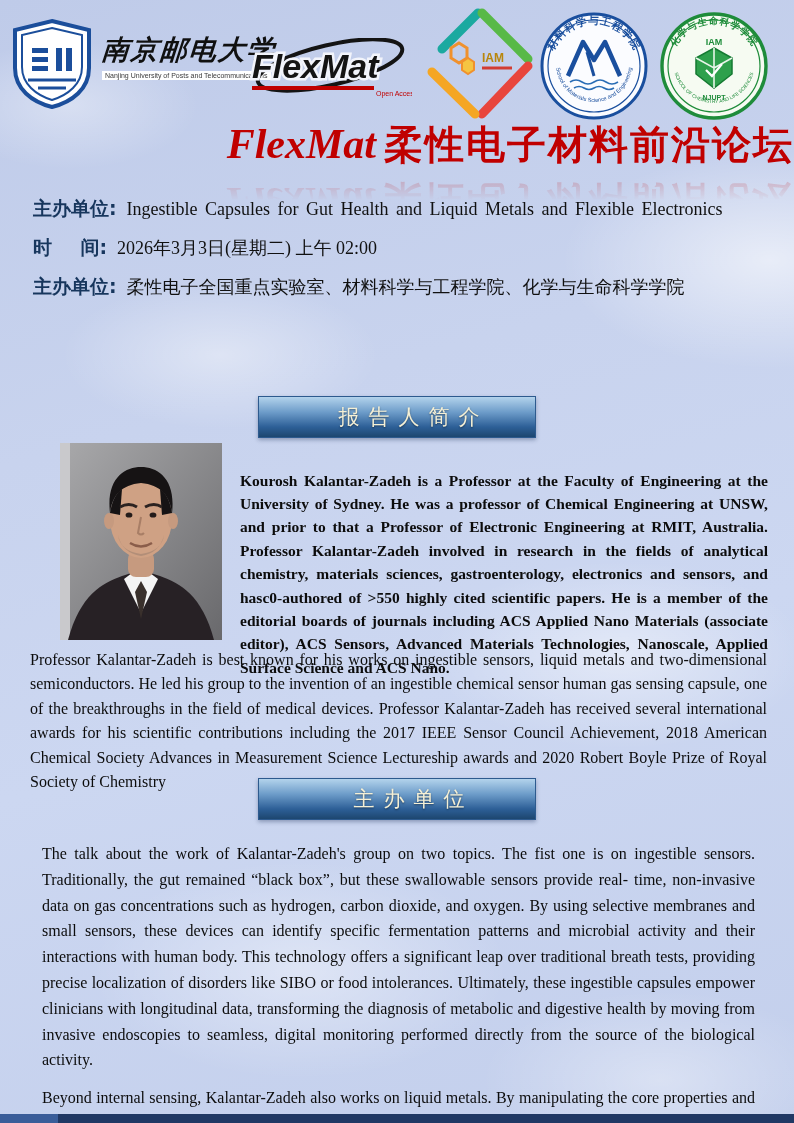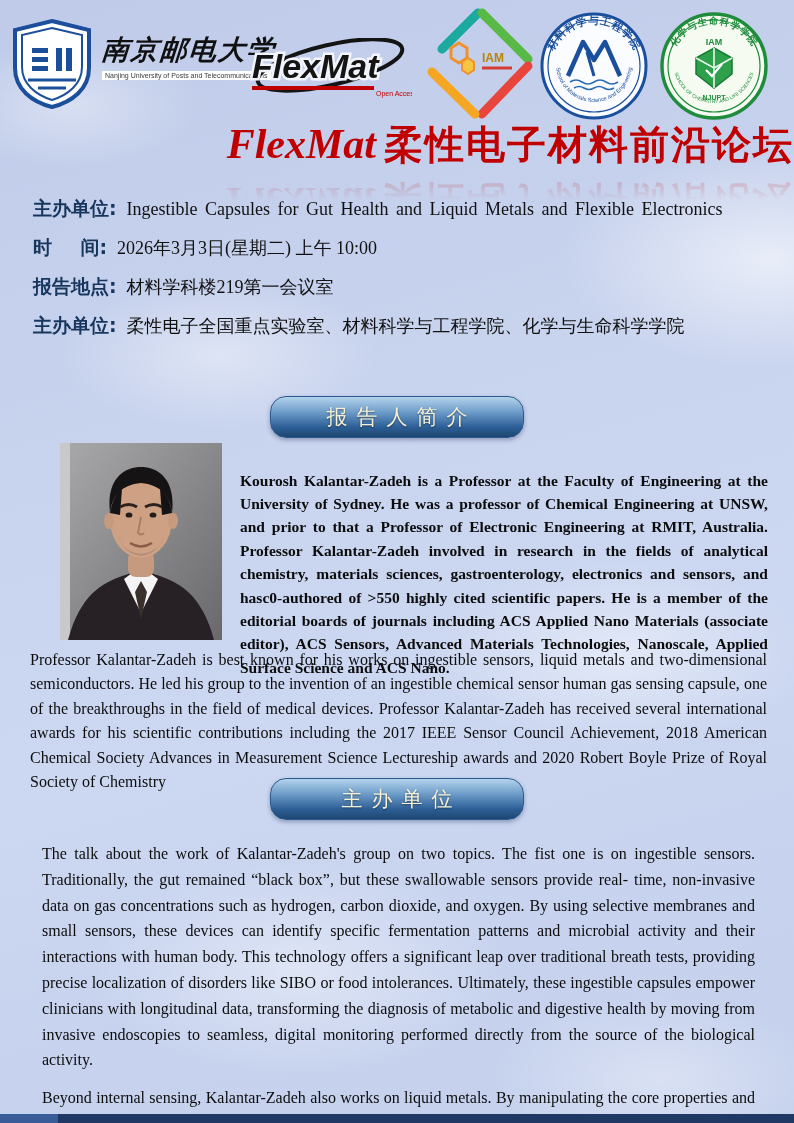--- a/index.html
+++ b/index.html
@@ -37,23 +37,23 @@
   
   .info{position:absolute;left:33px;top:196px;width:732px;}
   .info-row{height:28px;margin-bottom:11px;white-space:nowrap;}
   .info-label{display:inline-block;font-family:"DejaVu Sans","Liberation Sans",sans-serif;
         font-weight:bold;font-size:19px;color:var(--label-navy);white-space:pre;vertical-align:baseline;}
   .info-value{font-size:18px;color:#111;margin-left:10px;text-align:center;}
   .info-row:nth-child(1) .info-value{word-spacing:3px;}
 
   
   .banner{position:absolute;left:50%;transform:translateX(-50%);width:252px;height:40px;
-        border-radius:16px;border:1px solid #2d5a8e;
+        border-radius:0;border:1px solid #2d5a8e;
         background:linear-gradient(180deg,#b3d3ec 0%,#6d9cc9 38%,#2d5f97 75%,#1d466f 100%);
-        box-shadow:0 2px 4px rgba(20,40,80,.35);display:flex;align-items:center;justify-content:center;}
+        box-shadow:0 2px 4px rgba(20,40,80,.35);display:flex;align-items:center;justify-content:center;padding-left:24px;}
   .banner span{font-family:"DejaVu Sans","Liberation Sans",sans-serif;font-size:21px;
         color:var(--banner-text);letter-spacing:9px;text-indent:9px;text-shadow:0 1px 2px rgba(0,0,0,.45);}
   .banner.bio-banner{top:396px;}
   .banner.abs-banner{top:778px;}
 
   
   .photo{position:absolute;left:60px;top:443px;width:162px;height:197px;}
   .bio-p1{position:absolute;left:240px;top:453px;width:528px;font-size:15.5px;line-height:23.4px;
         text-align:justify;color:#0c0c0c;font-weight:bold;}
   .bio-p2{position:absolute;left:30px;top:632px;width:737px;font-size:16px;line-height:24.4px;
@@ -166,24 +166,21 @@
     <div class="title title-reflect" aria-hidden="true">
       <span class="t-en">FlexMat</span><span class="t-cn">柔性电子材料前沿论坛</span>
     </div>
   </div>
 
   <section class="info">
     <div class="info-row">
       <span class="info-label">主办单位:</span><span class="info-value">Ingestible Capsules for Gut Health and Liquid Metals and Flexible Electronics</span>
     </div>
     <div class="info-row">
-      <span class="info-label">时　 间:</span><span class="info-value">2026年3月3日(星期二) 上午 10:00</span>
-    </div>
-    <div class="info-row">
-      <span class="info-label">报告地点:</span><span class="info-value">材料学科楼219第一会议室</span>
+      <span class="info-label">时　 间:</span><span class="info-value">2026年3月3日(星期二) 上午 02:00</span>
     </div>
     <div class="info-row">
       <span class="info-label">主办单位:</span><span class="info-value">柔性电子全国重点实验室、材料科学与工程学院、化学与生命科学学院</span>
     </div>
   </section>
 
   <div class="banner bio-banner">
     <span>报告人简介</span>
   </div>
 

